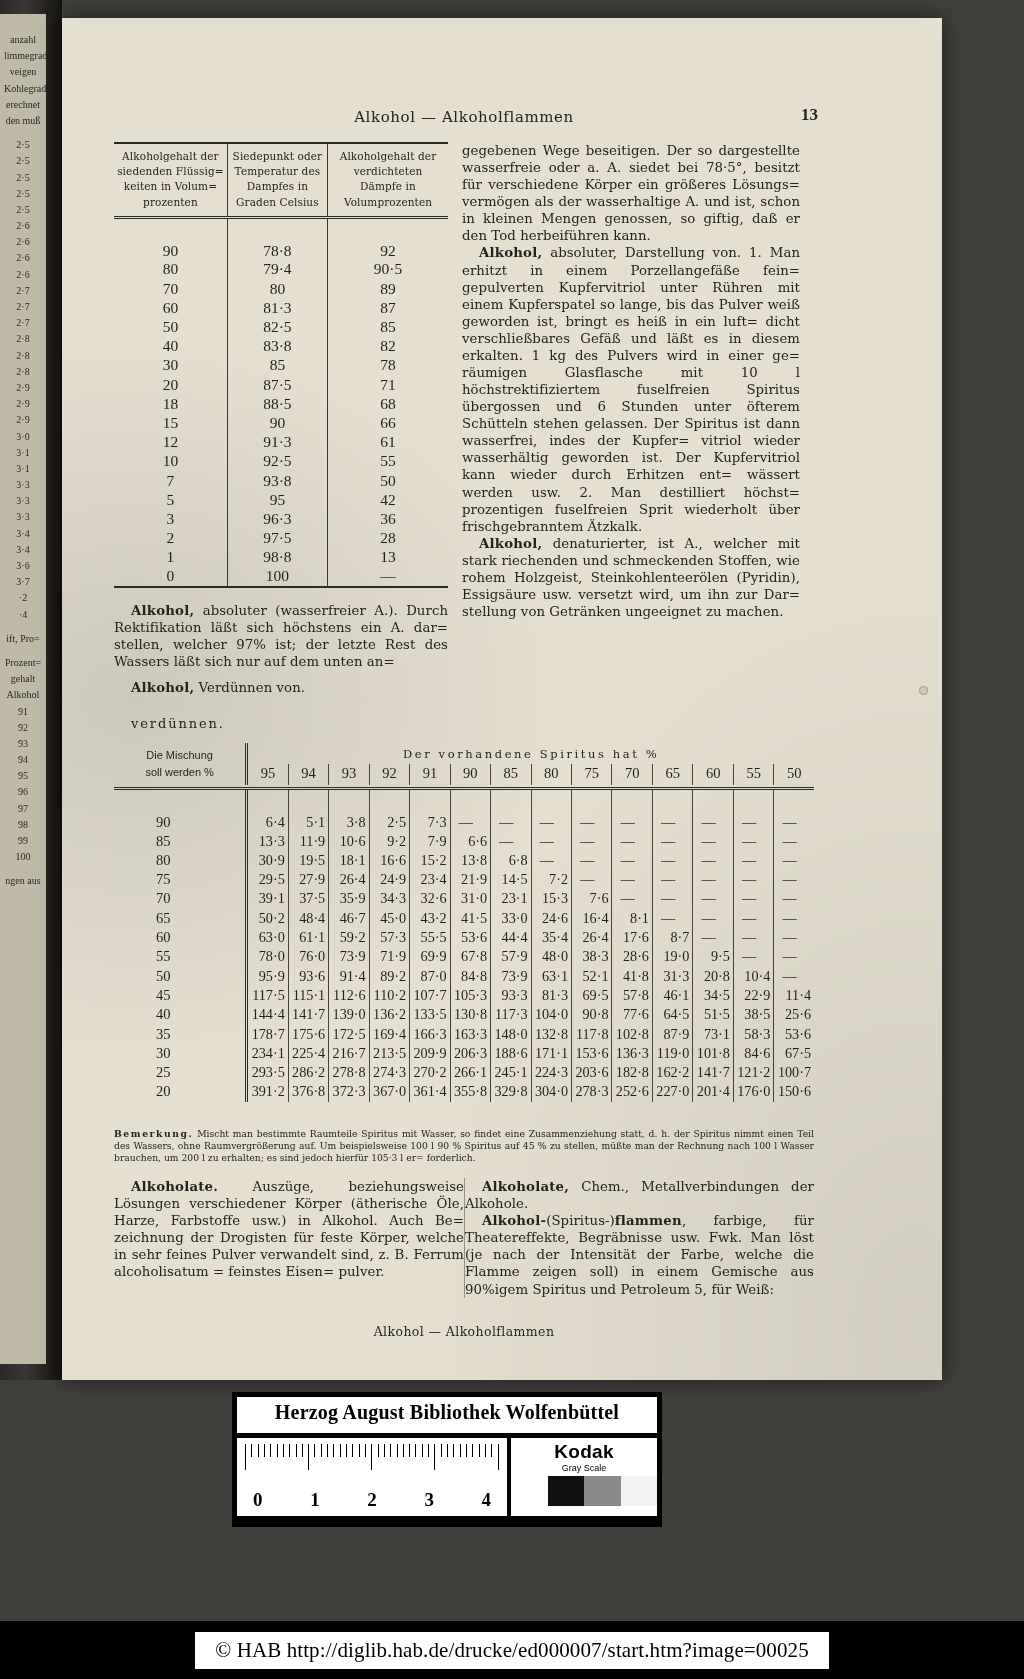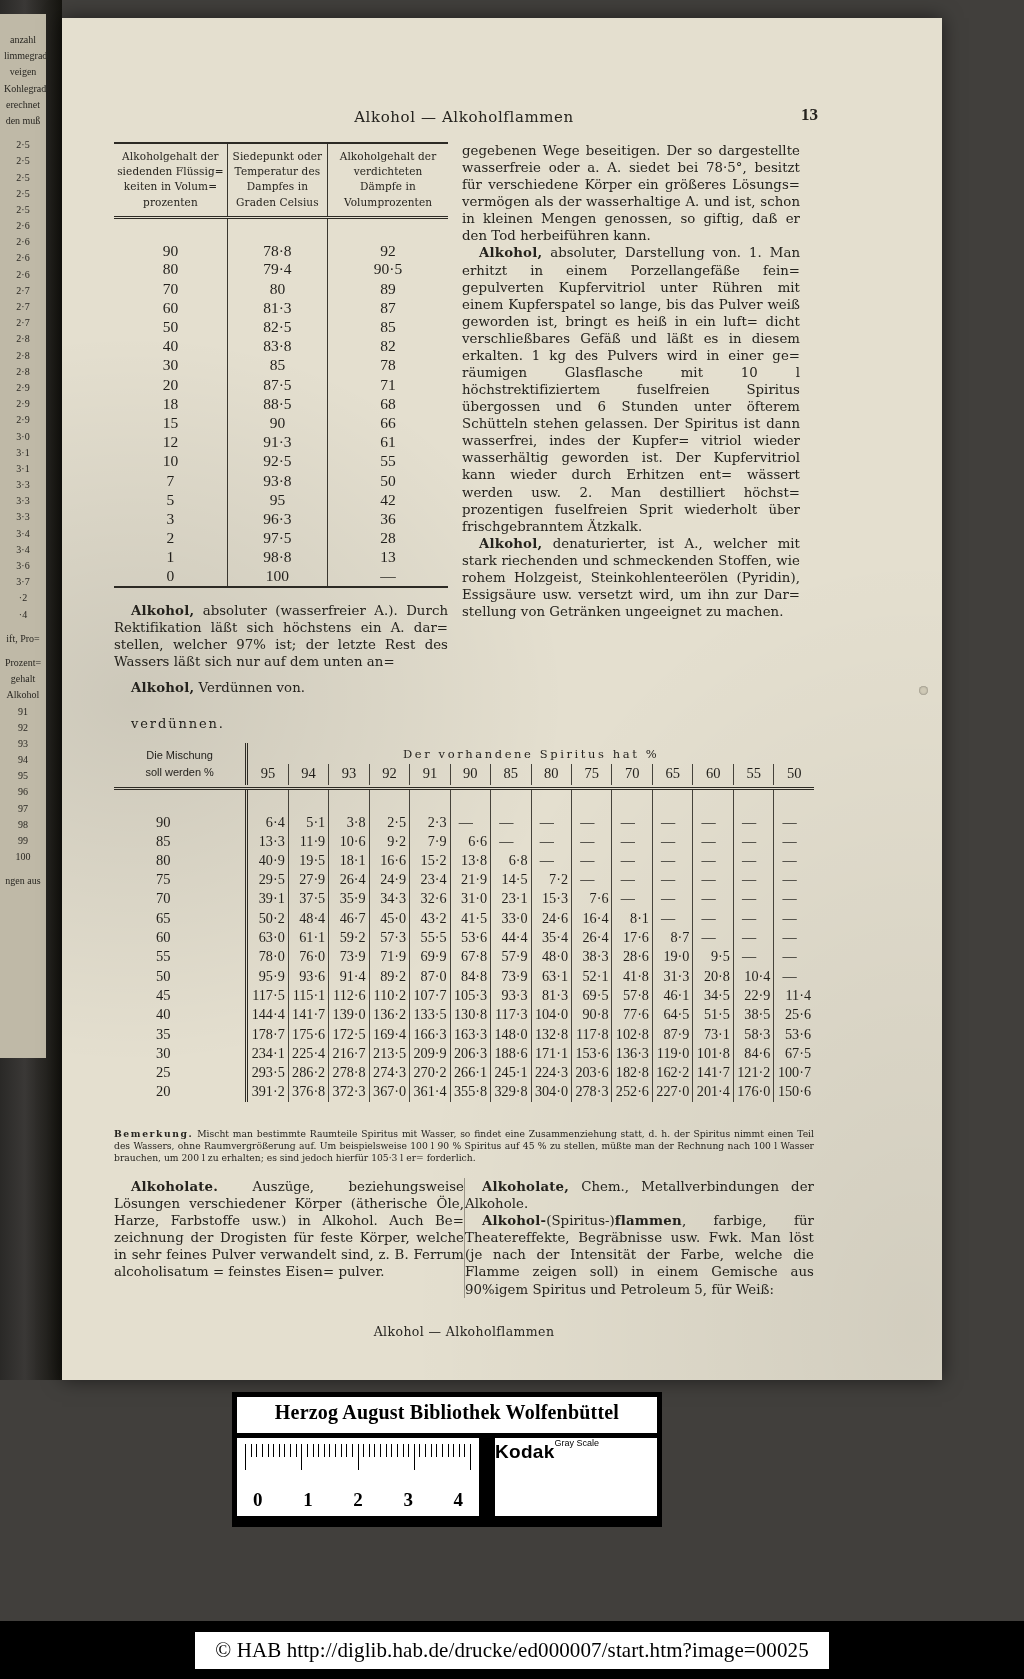--- a/index.html
+++ b/index.html
@@ -9,21 +9,21 @@
     font-family:"Liberation Serif", serif;
     overflow:hidden;position:relative;
   }
   
   .scan{position:absolute;inset:0;background:#413f3c;}
   .gutter-left{
     position:absolute;left:0;top:0;width:62px;height:1380px;
     background:linear-gradient(90deg,#2a2927 0%,#3a3836 40%,#15140f 100%);
   }
   .left-page{
-    position:absolute;left:0;top:14px;width:46px;height:1044px;
+    position:absolute;left:0;top:14px;width:46px;height:1350px;
     background:#cdc7b4;
     color:#2c2a24;
     font-size:10px;line-height:1.62;
     padding:18px 4px 0 4px;
     box-sizing:border-box;
     text-align:center;
     overflow:hidden;
     filter:brightness(.93);
   }
   .left-page .lp-line{white-space:nowrap;}
@@ -169,21 +169,21 @@
   .target .ruler{
     background:#fff;flex:1;position:relative;
   }
   .ruler .ticks{position:absolute;left:8px;right:8px;top:6px;height:26px;display:flex;justify-content:space-between;}
   .ruler .ticks i{display:block;width:1px;background:#000;height:26px;}
   .ruler .ticks i.sm{height:13px;}
   .ruler .nums{
     position:absolute;left:4px;right:4px;bottom:5px;display:flex;justify-content:space-between;
     font-family:"Liberation Serif",serif;font-weight:bold;font-size:19px;color:#000;padding:0 12px;
   }
-  .target .kodak{width:162px;background:#fff;margin-left:16px;display:flex;flex-direction:row;}
+  .target .kodak{width:146px;background:#fff;margin-left:4px;display:flex;flex-direction:column;}
   .kodak .kk-word{
     text-align:center;font-family:"Liberation Sans",sans-serif;font-weight:bold;
     font-size:19px;color:#000;padding-top:3px;letter-spacing:.3px;
   }
   .kodak .kk-sub{
     text-align:center;font-family:"Liberation Sans",sans-serif;font-size:9px;color:#000;
   }
   .kodak .kk-patches{display:flex;height:30px;margin-top:3px;}
   .kodak .kk-patches span{flex:1;}
 
@@ -429,21 +429,21 @@
                 <td colspan="15"></td>
               </tr>
           </thead>
           <tbody id="t2-body">
               <tr>
                 <td class="rowhdr">90</td>
                 <td class="firstdata">6·4</td>
                 <td>5·1</td>
                 <td>3·8</td>
                 <td>2·5</td>
-                <td>2·3</td>
+                <td>7·3</td>
                 <td class="dash">—</td>
                 <td class="dash">—</td>
                 <td class="dash">—</td>
                 <td class="dash">—</td>
                 <td class="dash">—</td>
                 <td class="dash">—</td>
                 <td class="dash">—</td>
                 <td class="dash">—</td>
                 <td class="dash">—</td>
               </tr>
@@ -459,21 +459,21 @@
                 <td class="dash">—</td>
                 <td class="dash">—</td>
                 <td class="dash">—</td>
                 <td class="dash">—</td>
                 <td class="dash">—</td>
                 <td class="dash">—</td>
                 <td class="dash">—</td>
               </tr>
               <tr>
                 <td class="rowhdr">80</td>
-                <td class="firstdata">40·9</td>
+                <td class="firstdata">30·9</td>
                 <td>19·5</td>
                 <td>18·1</td>
                 <td>16·6</td>
                 <td>15·2</td>
                 <td>13·8</td>
                 <td>6·8</td>
                 <td class="dash">—</td>
                 <td class="dash">—</td>
                 <td class="dash">—</td>
                 <td class="dash">—</td>

